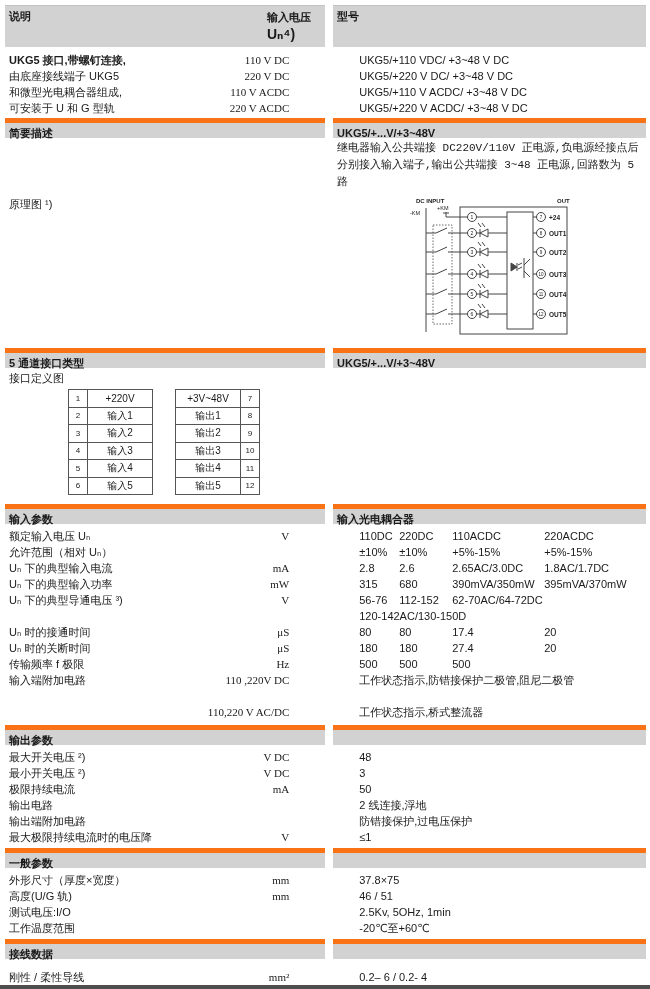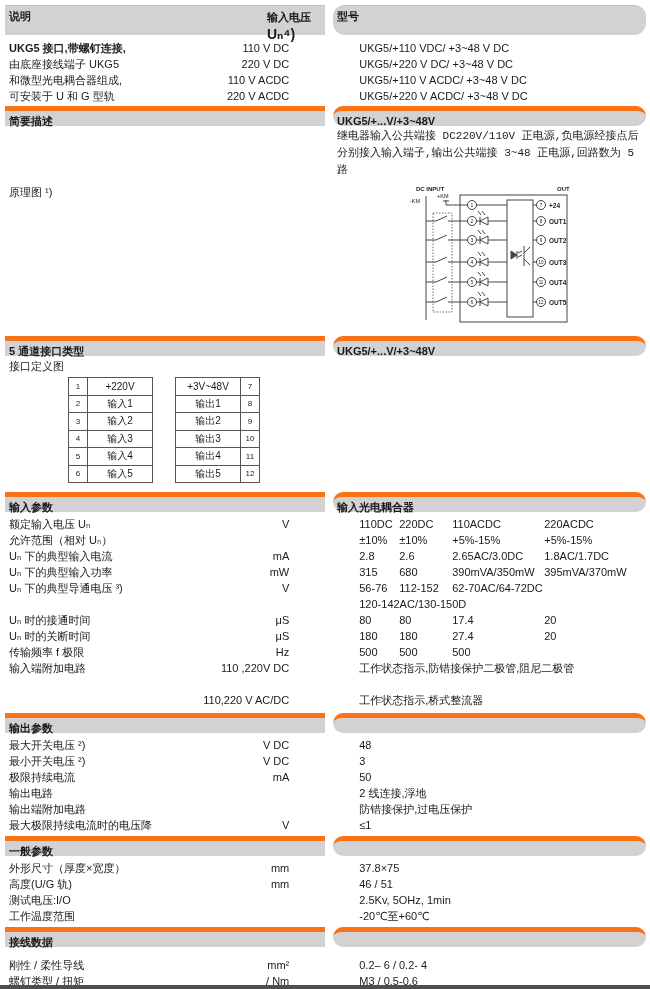--- a/index.html
+++ b/index.html
@@ -6,30 +6,30 @@
   .page{
     width:650px;height:989px;overflow:hidden;position:relative;
     background:#fff;color:#1a1a1a;
     font-family:"Liberation Sans","DejaVu Sans",sans-serif;
     font-size:11px;box-sizing:border-box;padding-top:5px;
   }
   .inner{margin:0 4px 0 5px;}
   .flexrow{display:flex;align-items:stretch;}
   .lcol{width:320px;box-sizing:border-box;display:flex;justify-content:space-between;
         padding:0 14px 0 4px;}
-  .rcol{width:313px;box-sizing:border-box;margin-left:8px;padding-left:4px;border-radius:12px;}
+  .rcol{width:313px;box-sizing:border-box;margin-left:8px;padding-left:4px;}
   .b{font-weight:bold;}
   .prow{line-height:16px;gap:44px;}
   .prow .lbl{white-space:nowrap;}
-  .prow .unit{white-space:nowrap;text-align:center;}
+  .prow .unit{white-space:nowrap;text-align:center;font-family:Liberation Serif, serif;}
   
   .secbar{line-height:20px;height:20px;font-weight:bold;}
   .secbar .lcol,.secbar .rcol{background:#d2d2d2;border-top:5px solid #f97316;}
   
-  .tophdr{height:30px;}
+  .tophdr{height:42px;}
   .tophdr .lcol,.tophdr .rcol{background:#d2d2d2;border-top:1px solid #c3c3c3;}
   .tophdr .lcol{padding-top:3px;font-weight:bold;}
   .tophdr .rcol{padding-top:3px;font-weight:bold;}
   .hdr2 div{text-align:left;line-height:17px;}
   .hdr2 .l2{padding-right:8px;font-size:14px;}
   
   .grayrow .lcol,.grayrow .rcol{background:#d2d2d2;}
   .grayrow{line-height:16px;}
   
   .vals span{display:inline-block;white-space:nowrap;vertical-align:top;}

